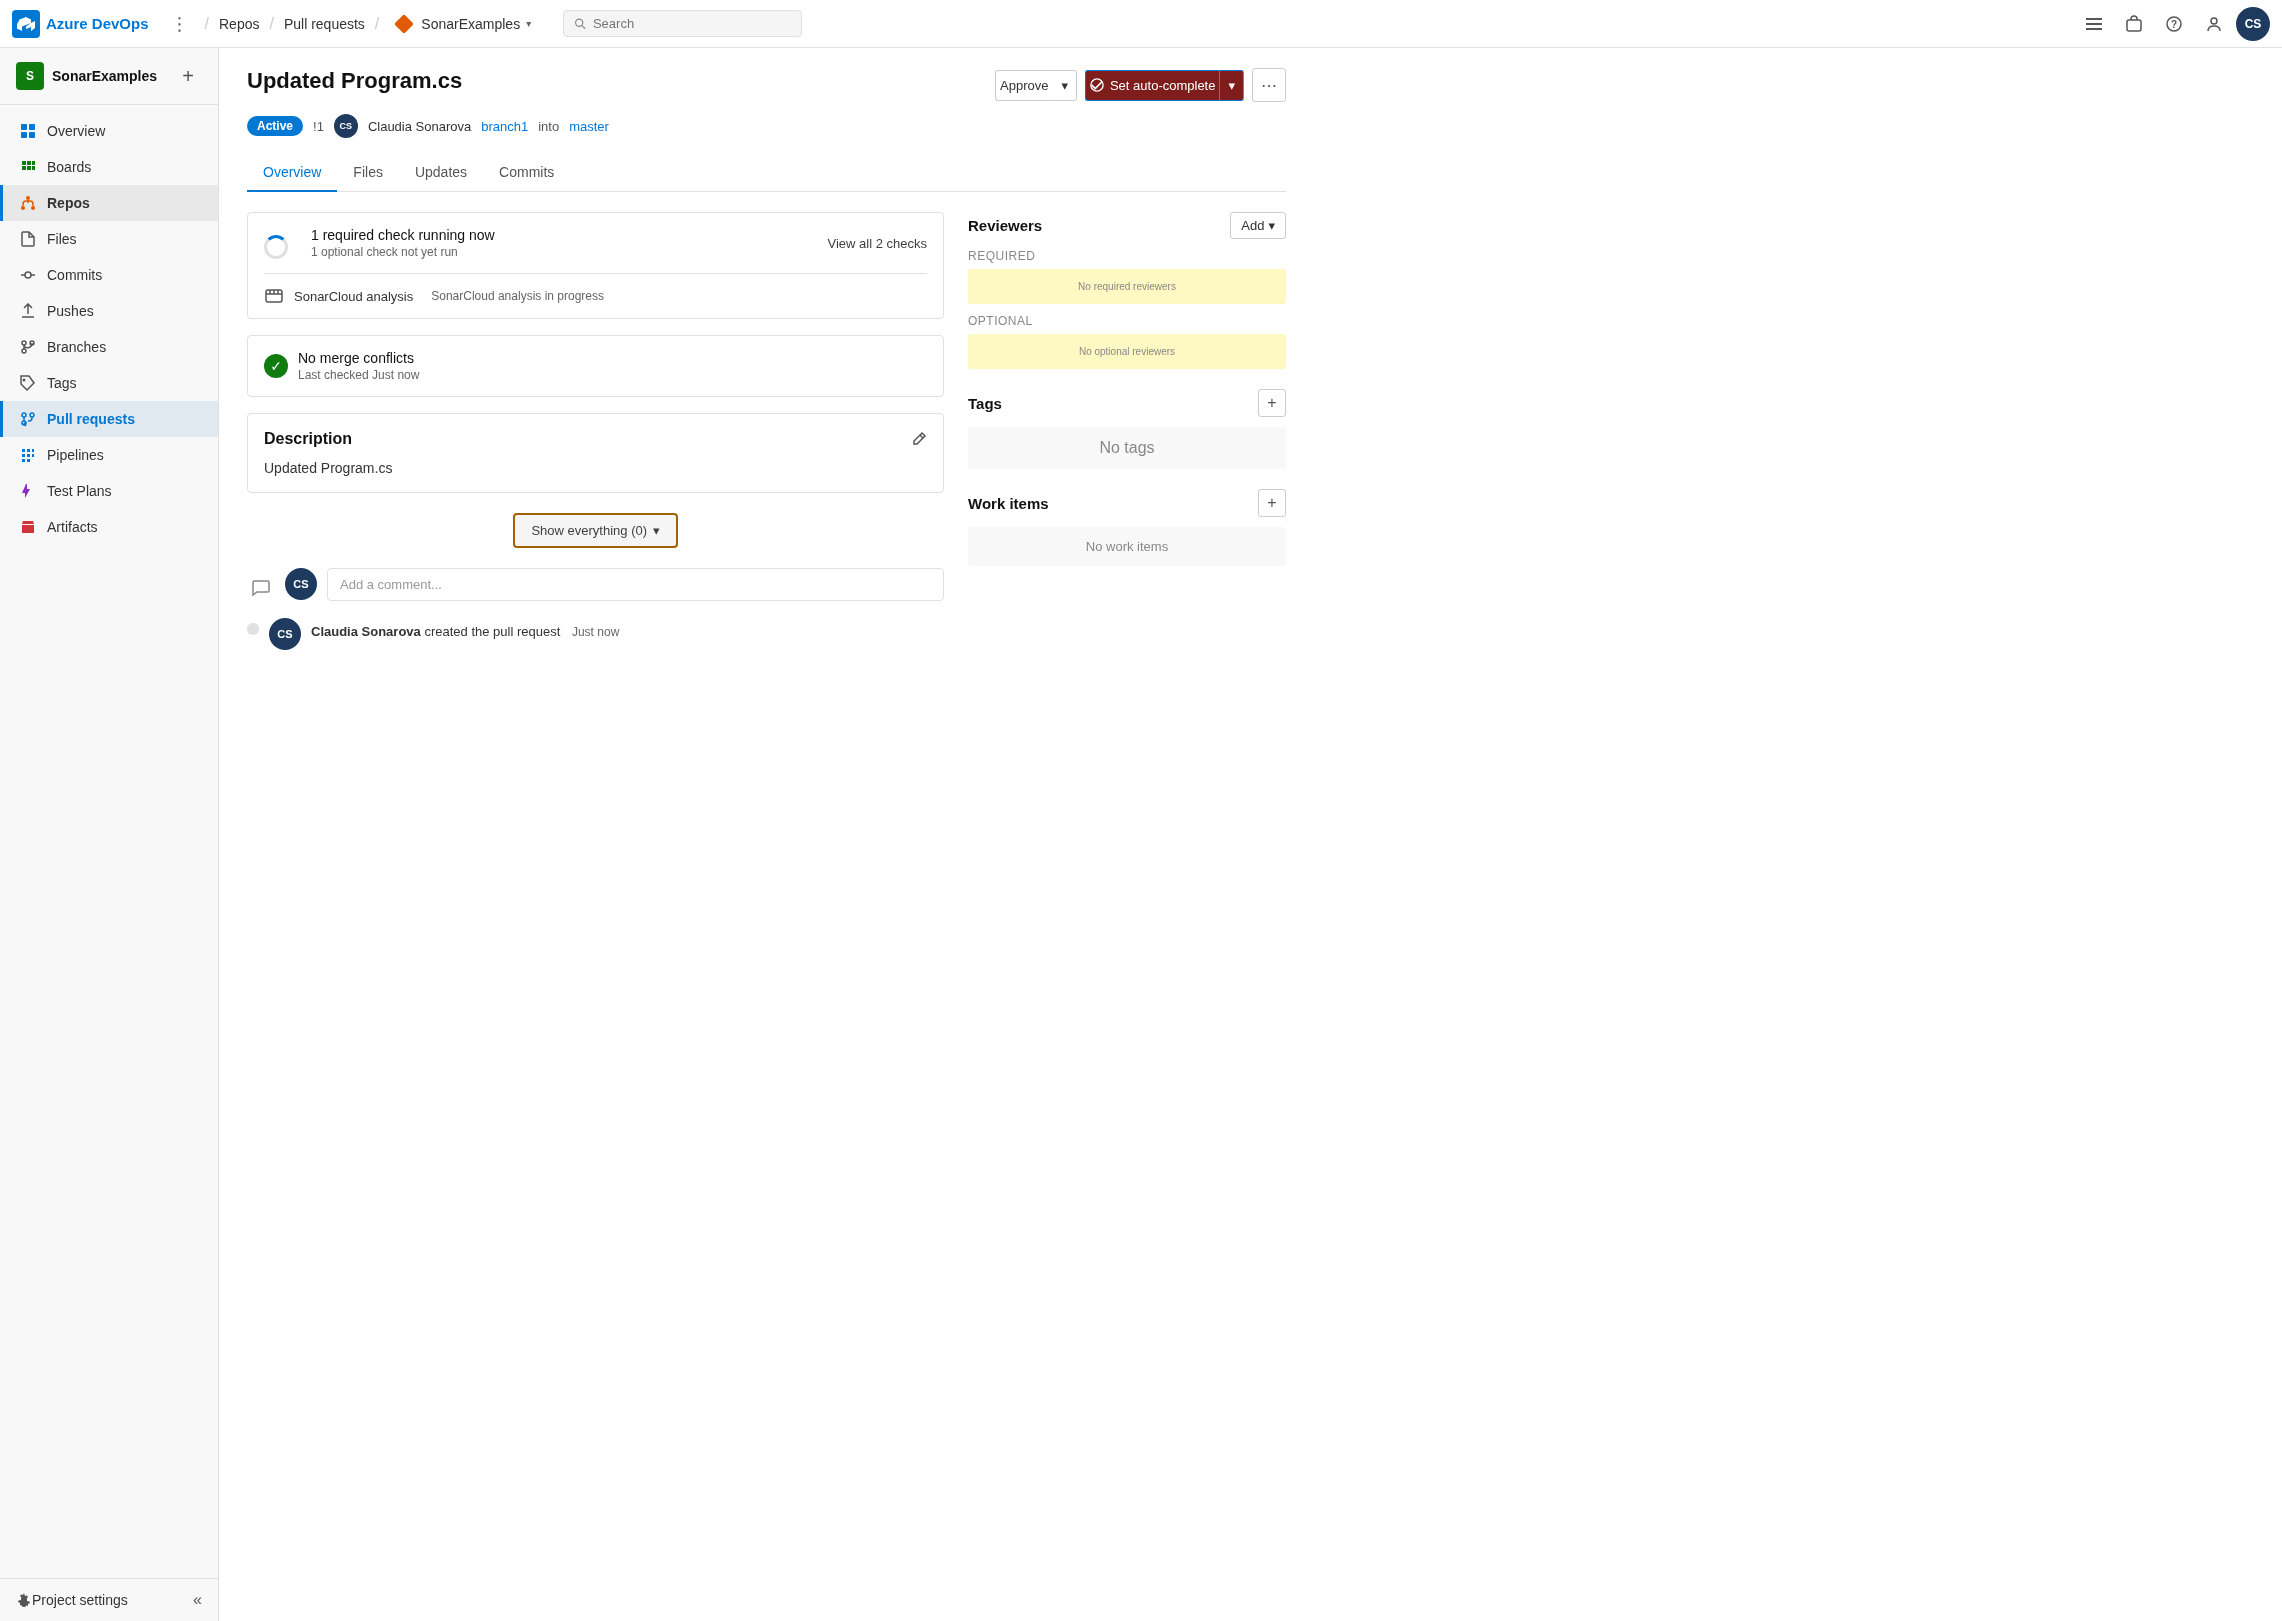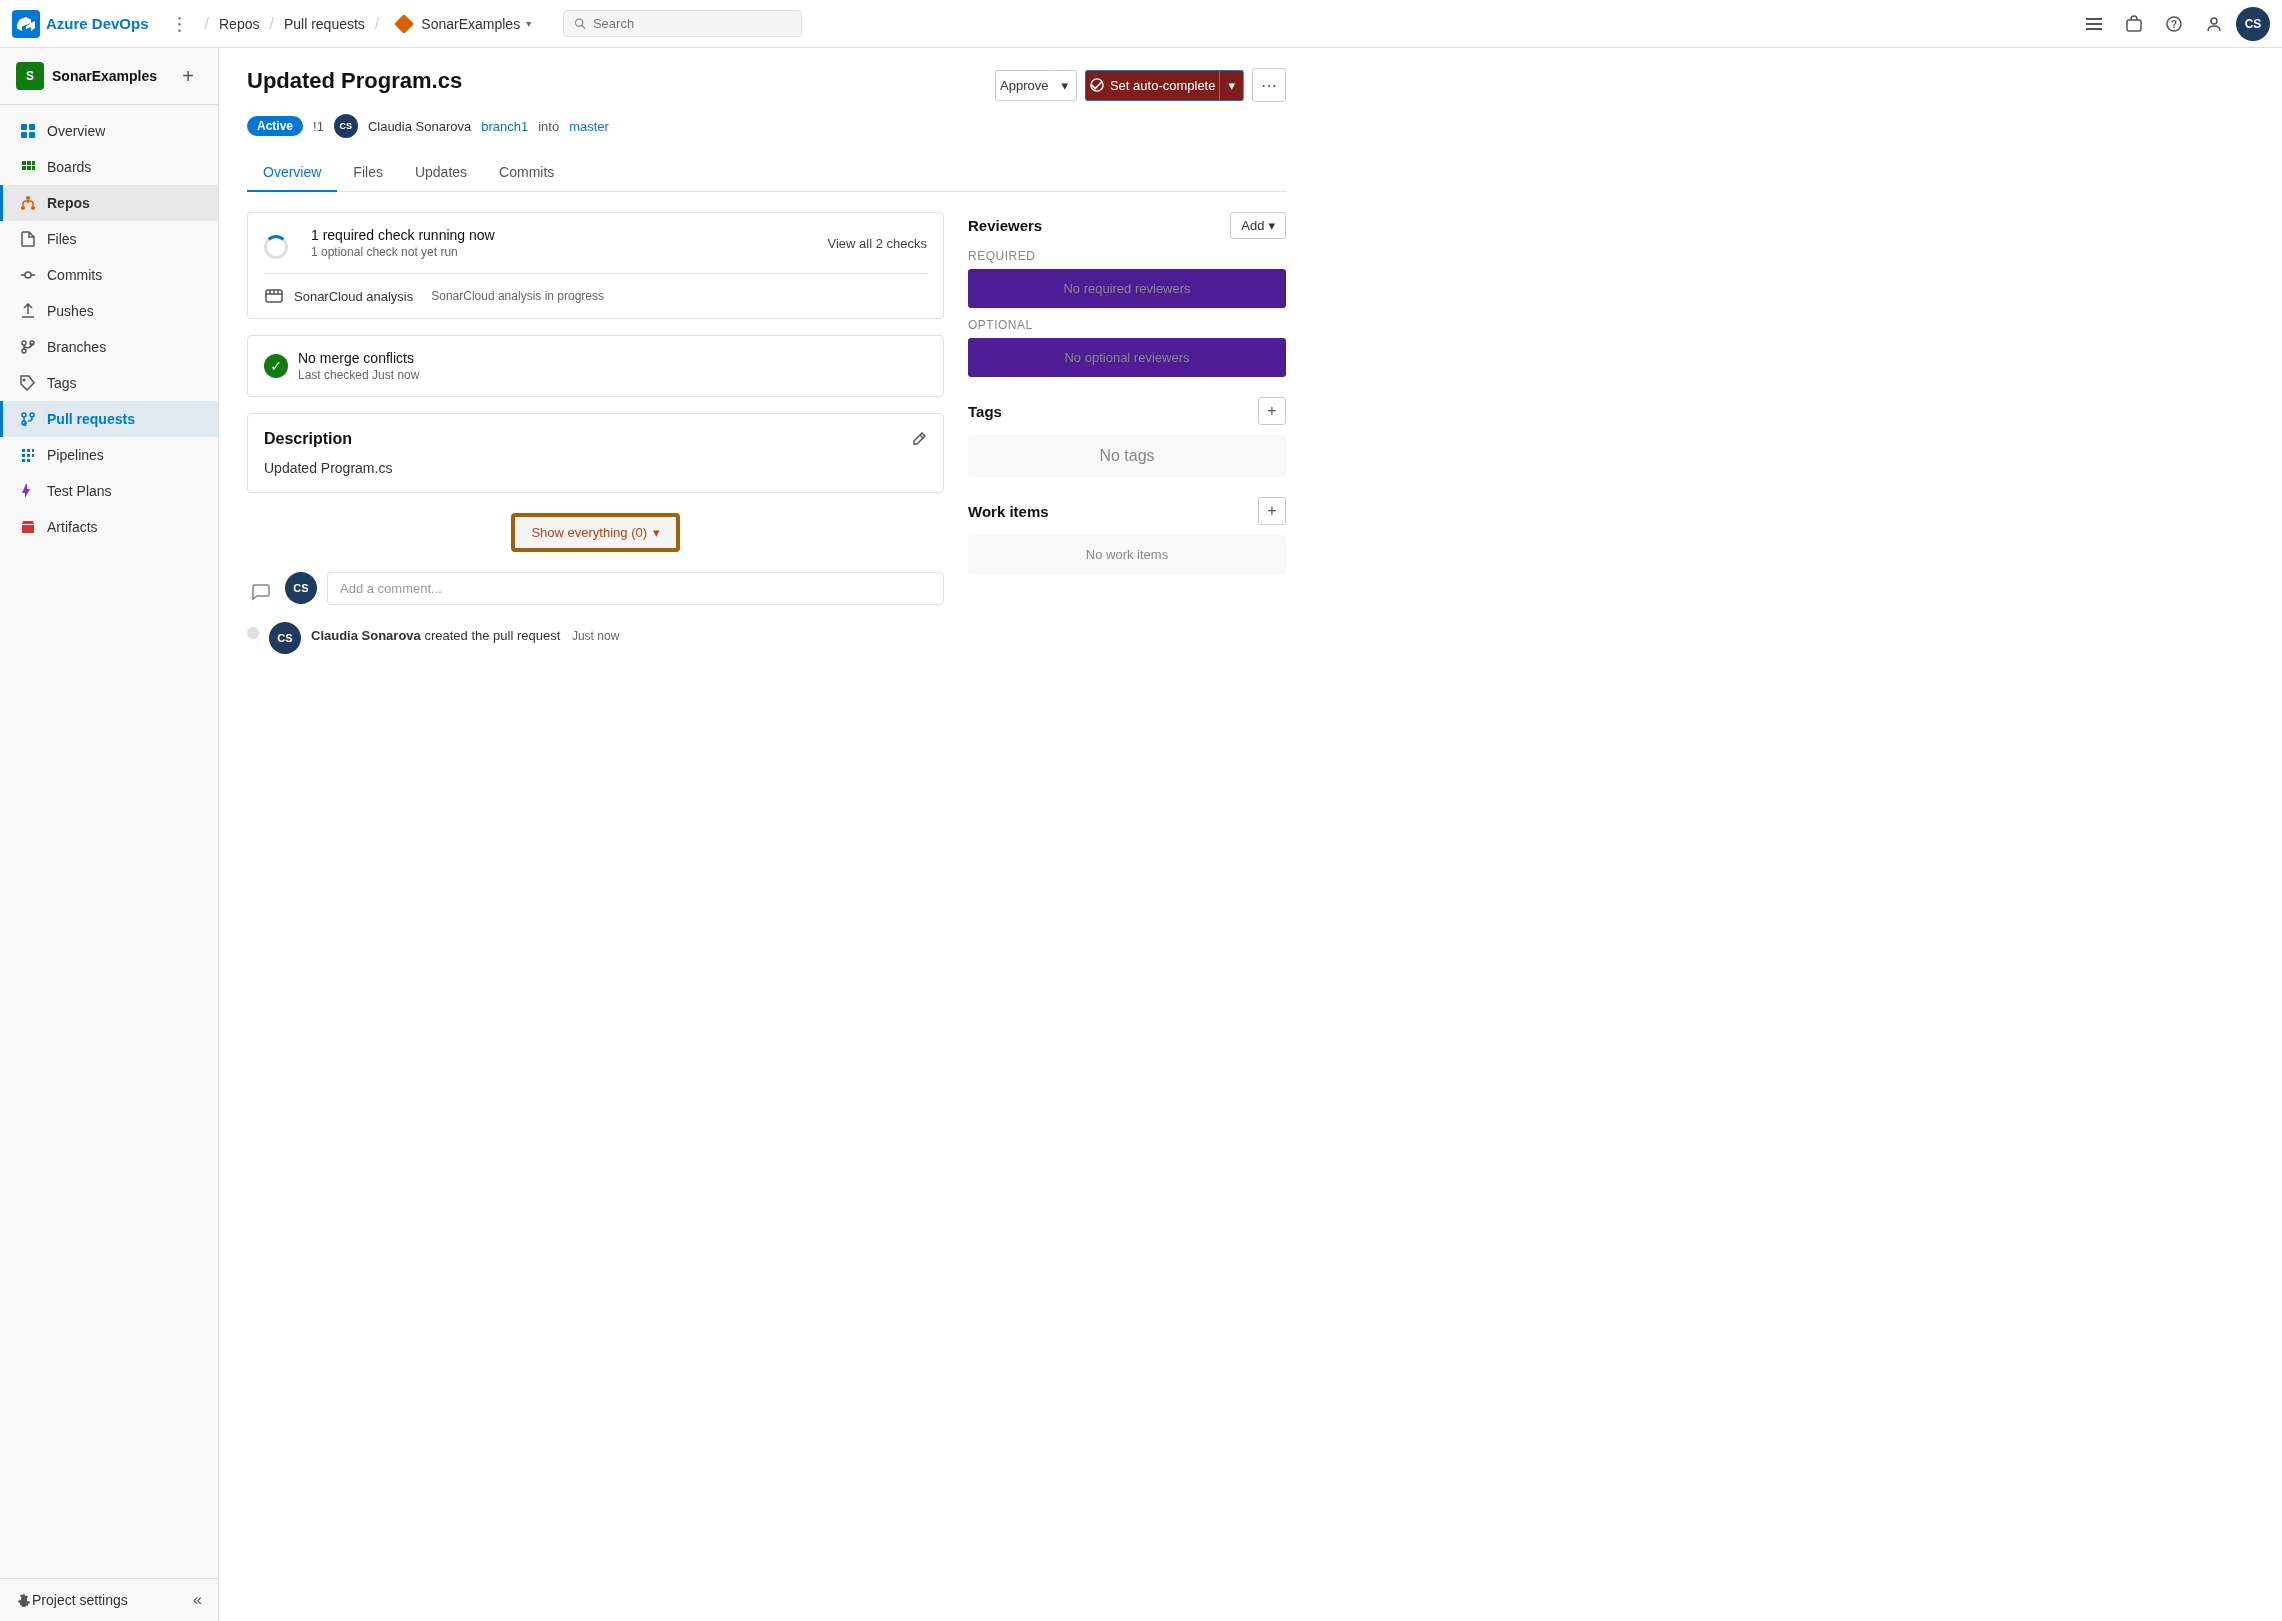--- a/index.html
+++ b/index.html
@@ -100,21 +100,21 @@
 
     
     .desc-card { padding: 16px; }
     .desc-header { display: flex; align-items: center; justify-content: space-between; margin-bottom: 12px; }
     .desc-title { font-size: 16px; font-weight: 600; color: #111; }
     .desc-edit { color: #555; cursor: pointer; font-size: 16px; }
     .desc-body { font-size: 14px; color: #333; }
 
     
     .show-everything { display: flex; justify-content: center; margin: 20px 0; }
-    .show-btn { display: flex; align-items: center; gap: 6px; padding: 8px 16px; background: #f5f5f5; border: 4px solid #a16207; border-radius: 4px; font-size: 13px; color: #c2410c; cursor: pointer; }
+    .show-btn { display: flex; align-items: center; gap: 6px; padding: 8px 16px; background: #f5f5f5; border: 2px solid #a16207; border-radius: 4px; font-size: 13px; color: #404040; cursor: pointer; }
 
     
     .comment-area { display: flex; gap: 10px; align-items: flex-start; margin-bottom: 16px; }
     .comment-icon { width: 28px; height: 28px; display: flex; align-items: center; justify-content: center; color: #666; flex-shrink: 0; font-size: 16px; margin-top: 6px; }
     .comment-avatar { width: 32px; height: 32px; background: #1e3a5f; border-radius: 50%; display: flex; align-items: center; justify-content: center; color: white; font-size: 11px; font-weight: 600; flex-shrink: 0; }
     .comment-input { flex: 1; border: 1px solid #e0e0e0; border-radius: 4px; padding: 8px 12px; font-size: 13px; color: #999; background: #fff; cursor: text; }
 
     
     .activity-item { display: flex; gap: 10px; align-items: flex-start; margin-bottom: 12px; }
     .activity-dot { width: 12px; height: 12px; background: #e0e0e0; border-radius: 50%; flex-shrink: 0; margin-top: 5px; }
@@ -122,21 +122,21 @@
     .activity-text { font-size: 13px; color: #333; padding-top: 6px; }
     .activity-time { color: #666; font-size: 12px; margin-left: 8px; }
 
     
     .sidebar-section { margin-bottom: 20px; }
     .sidebar-section-header { display: flex; align-items: center; justify-content: space-between; margin-bottom: 10px; }
     .sidebar-section-title { font-size: 15px; font-weight: 600; color: #111; }
     .sidebar-add-btn { width: 28px; height: 28px; display: flex; align-items: center; justify-content: center; border: 1px solid #ccc; border-radius: 3px; cursor: pointer; font-size: 16px; color: #555; }
     .sidebar-add-dropdown { display: flex; align-items: center; gap: 4px; padding: 5px 10px; border: 1px solid #ccc; border-radius: 3px; font-size: 13px; cursor: pointer; color: #333; }
     .reviewer-sub { font-size: 12px; color: #888; margin-bottom: 6px; font-weight: 500; text-transform: uppercase; letter-spacing: 0.5px; }
-    .reviewer-empty { background: #4c1d95; border-radius: 3px; padding: 12px; text-align: center; color: #888; font-size: 13px; margin-bottom: 10px; }
+    .reviewer-empty { background: #fef9c3; border-radius: 3px; padding: 12px; text-align: center; color: #888; font-size: 10px; margin-bottom: 10px; }
     .tags-empty { background: #f8f8f8; border-radius: 3px; padding: 12px; text-align: center; color: #888; font-size: 16px; }
     .workitems-empty { background: #f8f8f8; border-radius: 3px; padding: 12px; text-align: center; color: #888; font-size: 13px; }
 
     
     .icon-overview { color: #0078d4; }
     .icon-boards { color: #107c10; }
     .icon-repos { color: #e05c00; }
     .icon-pipelines { color: #0078d4; }
     .icon-testplans { color: #8b2fc9; }
     .icon-artifacts { color: #d13438; }

